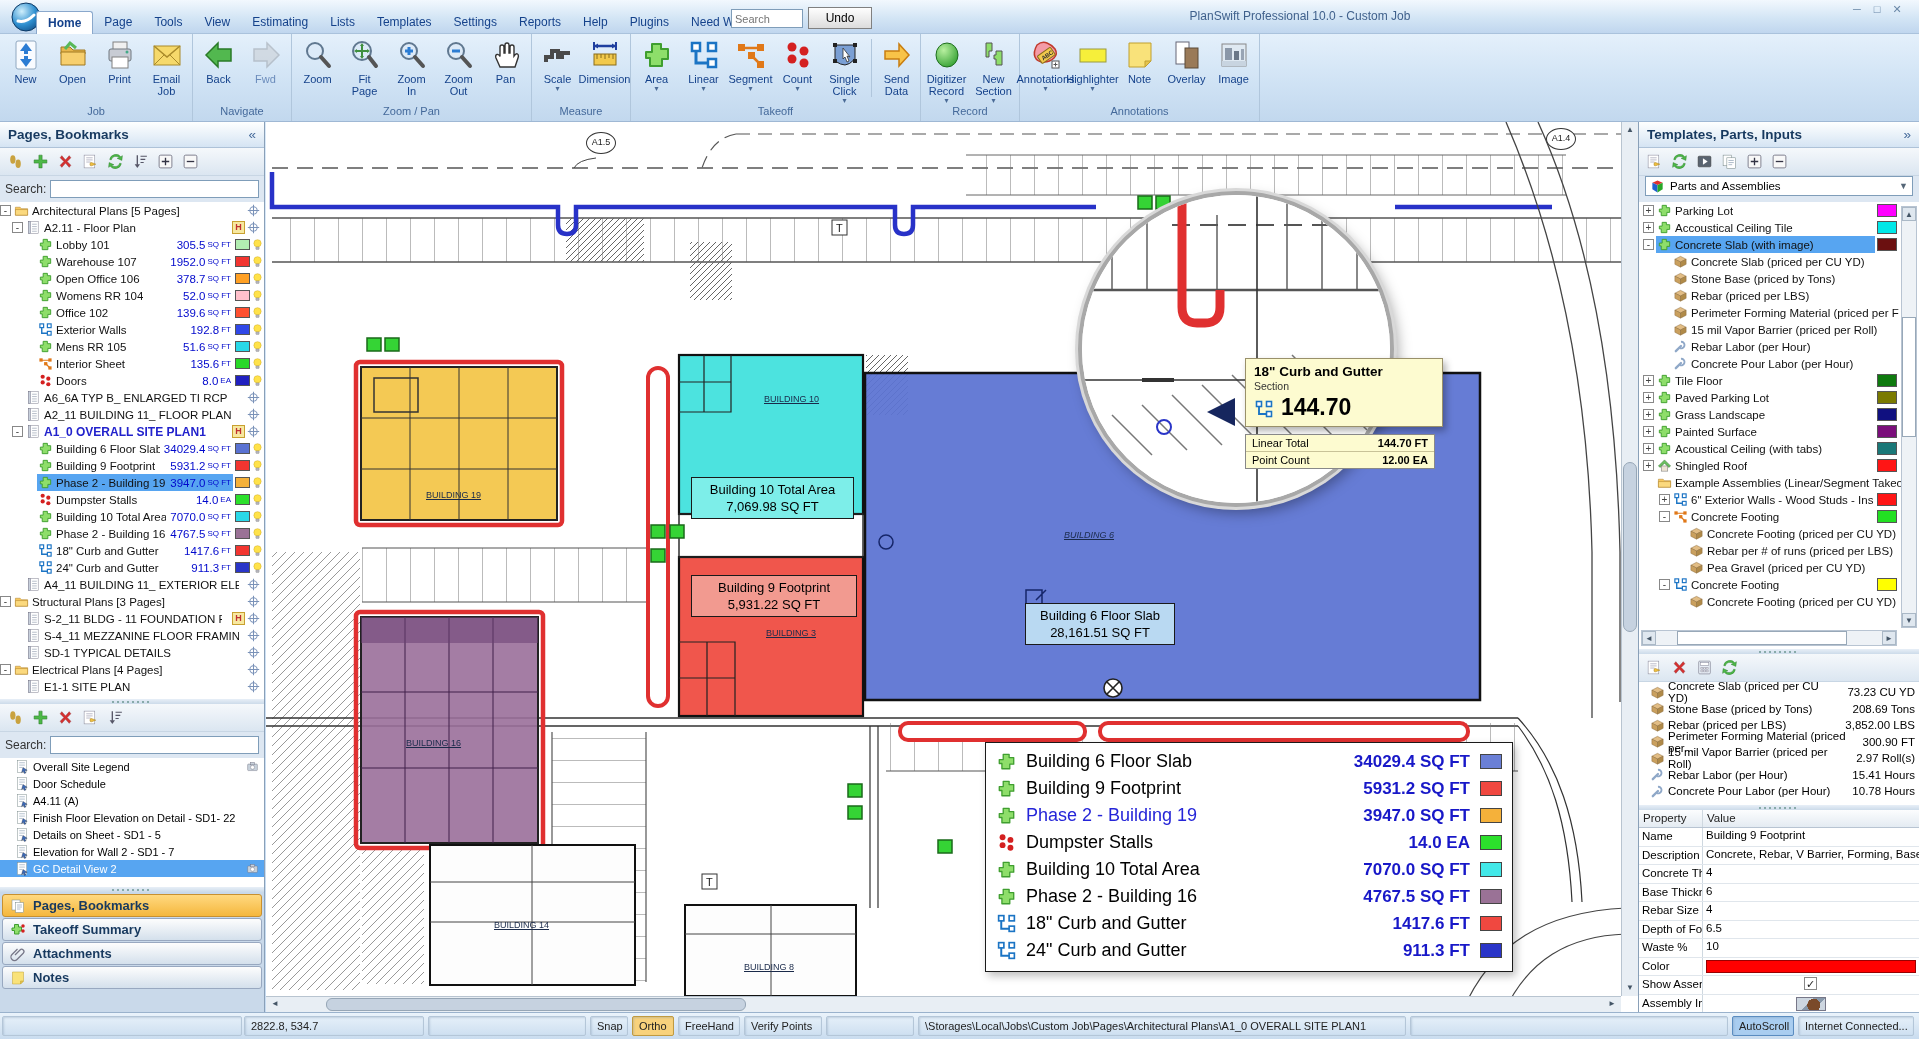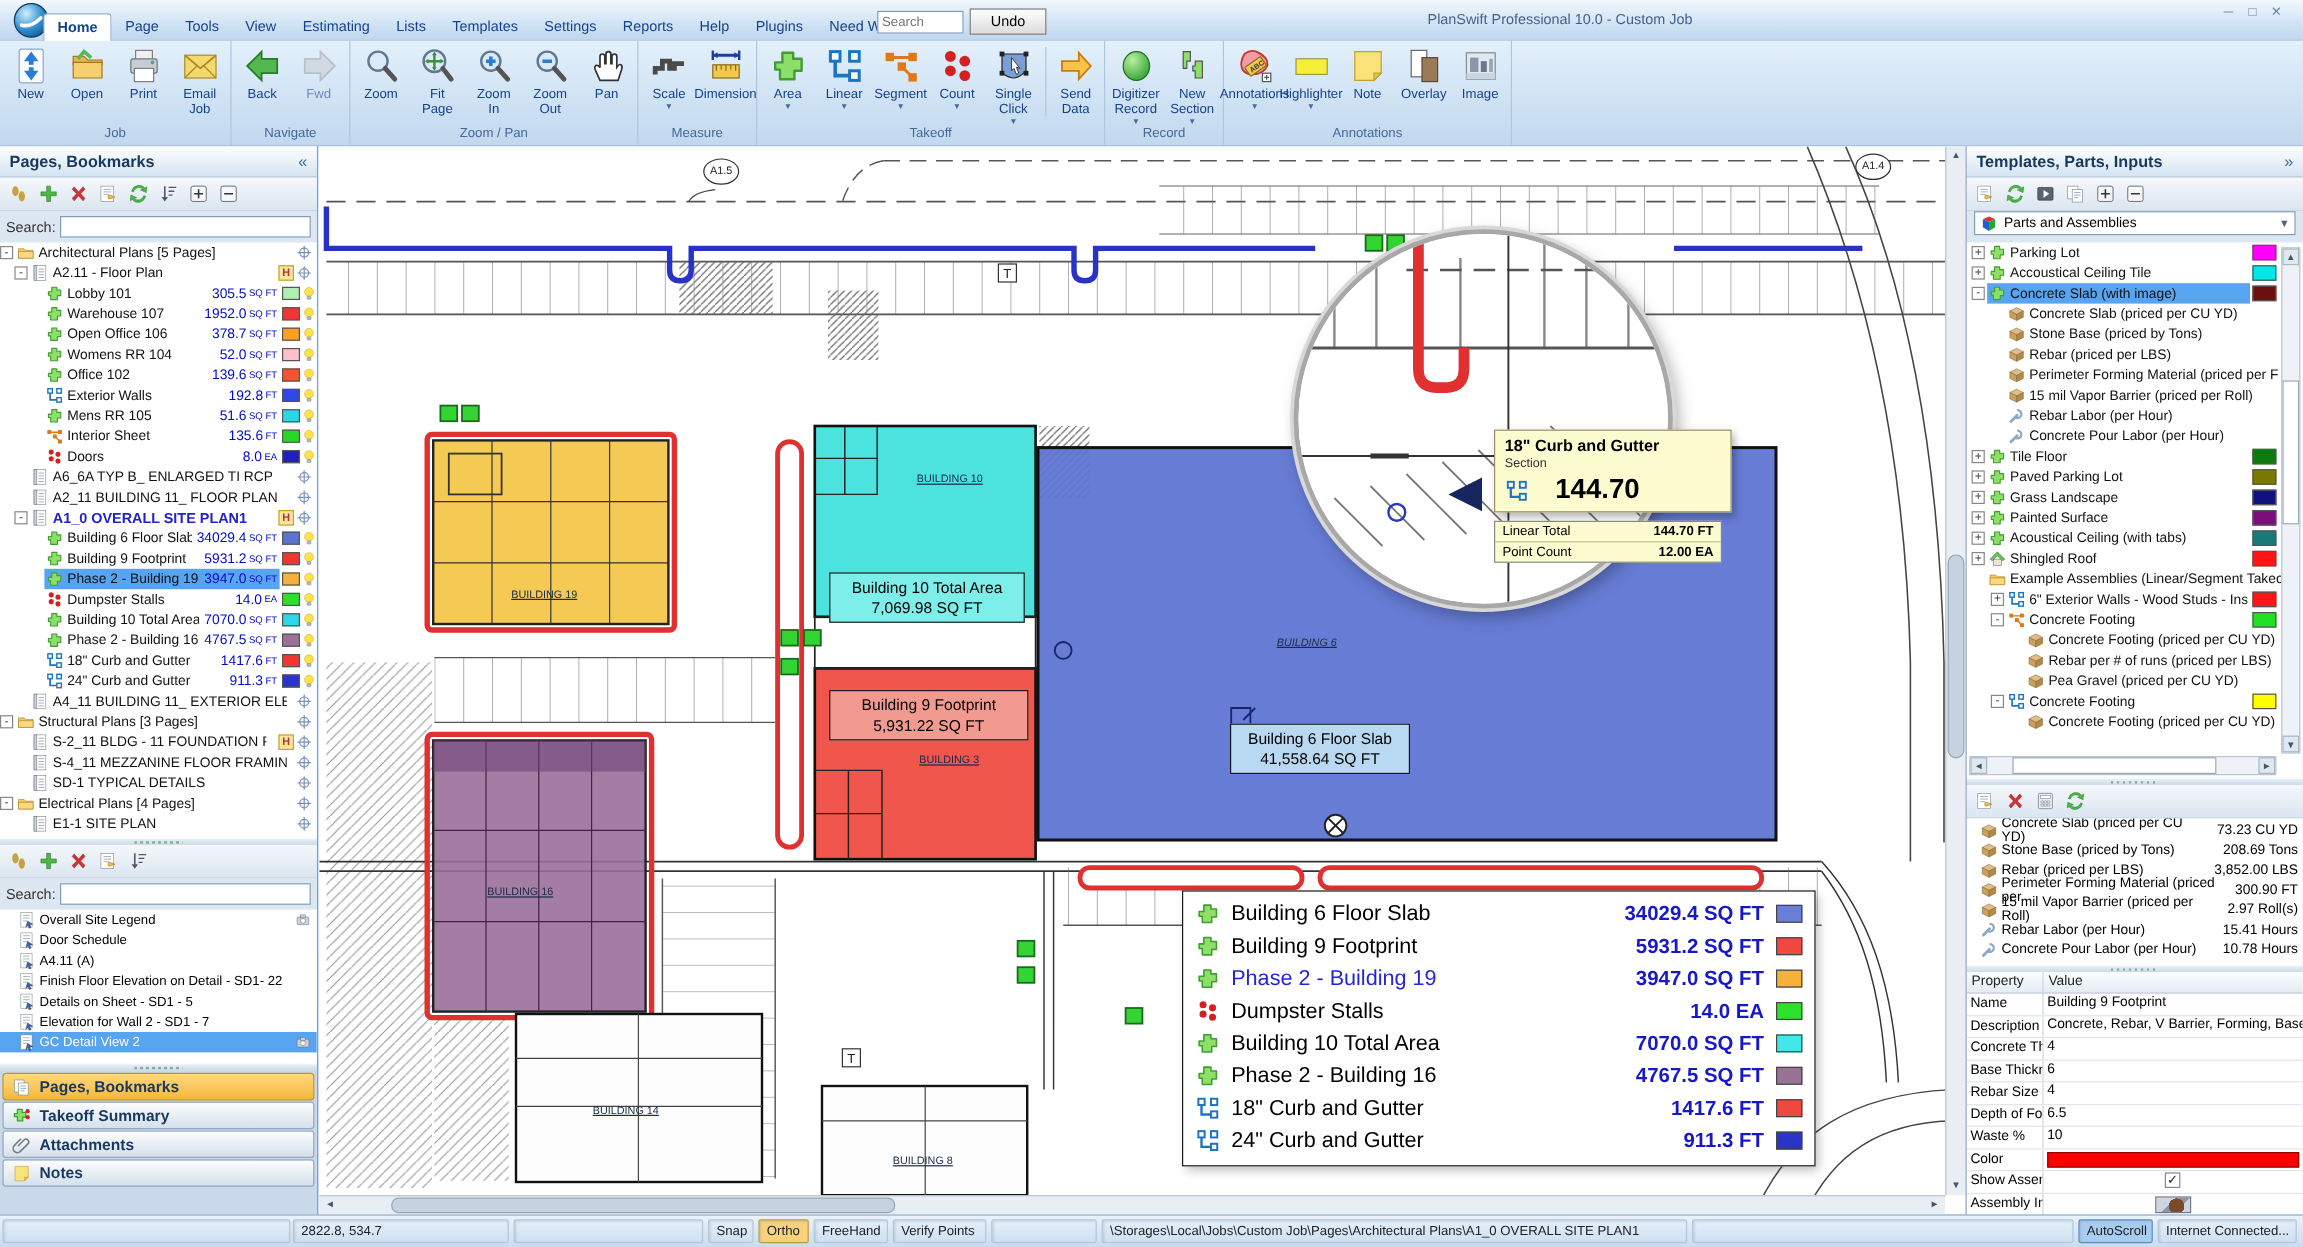--- a/index.html
+++ b/index.html
@@ -115,21 +115,21 @@
 .sheetref{position:absolute;width:30px;height:22px;border:1.5px solid #333;border-radius:50%;background:#fff;font-size:9px;text-align:center;line-height:19px;color:#222}
 .arealbl{position:absolute;border:1px solid #1a1a1a;text-align:center;font-size:13px;line-height:17px;padding:3px 5px;color:#000}
 .lblb10{left:425px;top:355px;width:163px;background:#7deee9}
 .lblb9{left:425px;top:453px;width:166px;background:#f29a90}
 .lblb6{left:759px;top:481px;width:150px;background:#b9d9f2}
 .mag{position:absolute;left:812px;top:69px;width:316px;height:316px;border-radius:50%;border:4px solid #a8a8a8;box-shadow:0 0 0 3px #d8d8d8,4px 6px 14px rgba(0,0,0,.35);background:#fff;overflow:hidden}
 .magarrow{position:absolute;left:941px;top:276px;width:0;height:0;border-right:28px solid #16265e;border-top:14px solid transparent;border-bottom:14px solid transparent}
 .magtip{position:absolute;left:979px;top:236px;width:198px;background:#fdfbd0;border:1px solid #99906a;box-shadow:3px 4px 7px rgba(0,0,0,.3);padding:5px 8px 5px}
 .mt-title{font-weight:bold;font-size:13.5px;color:#000}
 .mt-sub{font-size:10.5px;color:#333;margin:1px 0 2px}
-.mt-big{display:flex;align-items:center;gap:22px;font-size:23px;font-weight:bold;color:#000}
+.mt-big{display:flex;align-items:center;gap:7px;font-size:23px;font-weight:bold;color:#000}
 .mt-big .ti{width:20px;height:20px;flex:0 0 20px;margin:0}
 .magrows{position:absolute;left:979px;top:312px;width:190px;background:#fdfbd0;border:1px solid #888;font-size:11px}
 .mr{display:flex;padding:2px 6px;border-bottom:1px solid #c8c298}
 .mr:last-child{border-bottom:none}
 .mr .v{margin-left:auto;font-weight:bold}
 .legend{position:absolute;left:719px;top:620px;width:528px;height:230px;background:#fff;border:1px solid #1a1a1a;box-shadow:3px 4px 8px rgba(0,0,0,.25);padding:5px 10px}
 .lgrow{height:27px;display:flex;align-items:center}
 .lgi{width:21px;height:21px;flex:0 0 21px}
 .lgi svg{width:100%;height:100%}
 .lgl{font-size:18px;margin-left:9px;color:#000}
@@ -1437,21 +1437,21 @@
     <div class="arealbl lblb10">
       <div>Building 10 Total Area</div>
         <div>7,069.98 SQ FT</div>
     </div>
     <div class="arealbl lblb9">
       <div>Building 9 Footprint</div>
         <div>5,931.22 SQ FT</div>
     </div>
     <div class="arealbl lblb6">
       <div>Building 6 Floor Slab</div>
-        <div>41,558.64 SQ FT</div>
+        <div>28,161.51 SQ FT</div>
     </div>
 
     <div class="mag">
       <svg width="316" height="316" viewBox="0 0 316 316">
         <rect width="316" height="316" fill="#fff"></rect>
         <path d="M30 0V95M65 0V95M100 8V95M135 20V95M205 0V95M240 0V95M275 0V95M310 0V95" stroke="#888" stroke-width="2"></path>
         <path d="M0 95H316" stroke="#555" stroke-width="2.5"></path>
         <path d="M90 30H316" stroke="#555" stroke-width="2" stroke-dasharray="18 10"></path>
         <g stroke="#777" stroke-width="1.5">
           <path d="M150 180l60 60M180 170l70 70M210 160l80 80M120 190l55 55M90 200l50 50M60 210l45 45M30 220l40 40M0 230l35 35M0 270l25 25"></path>

